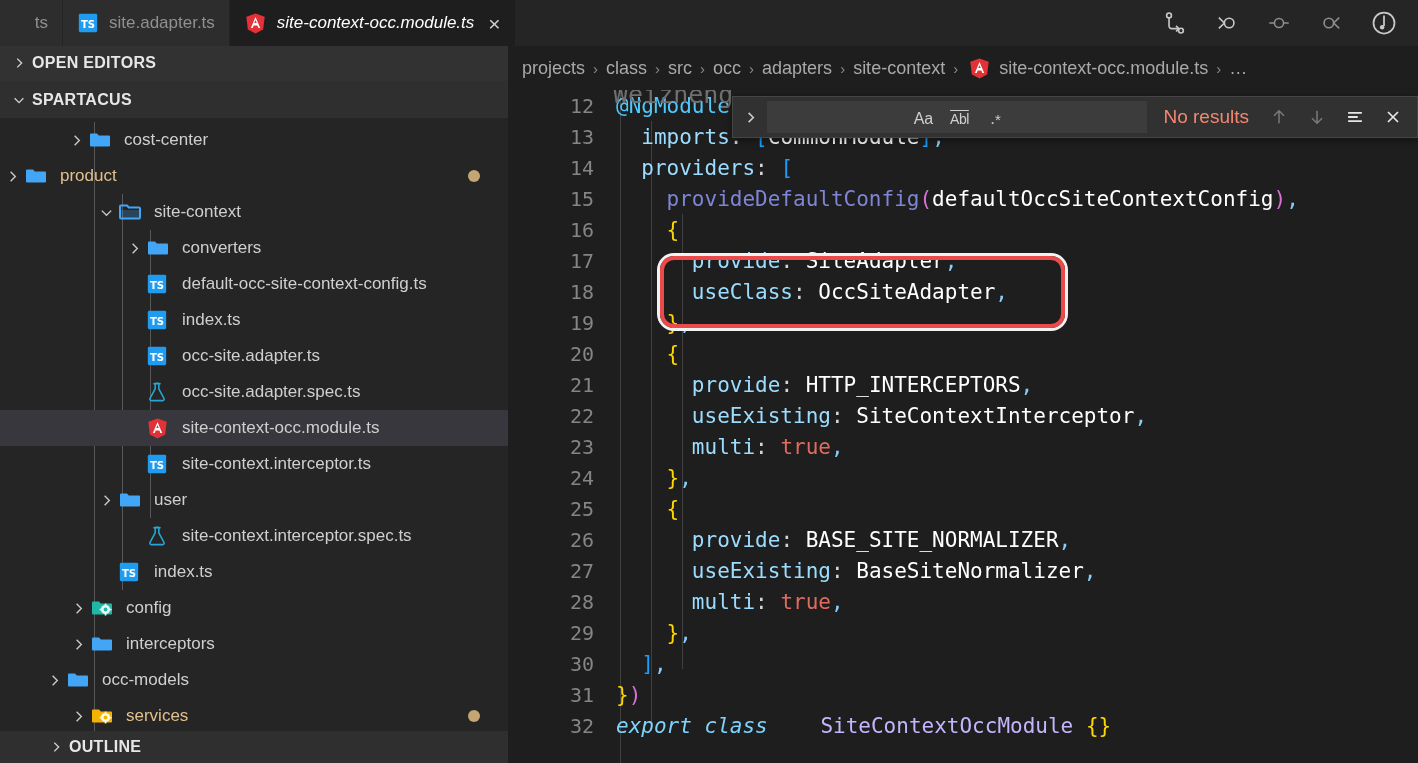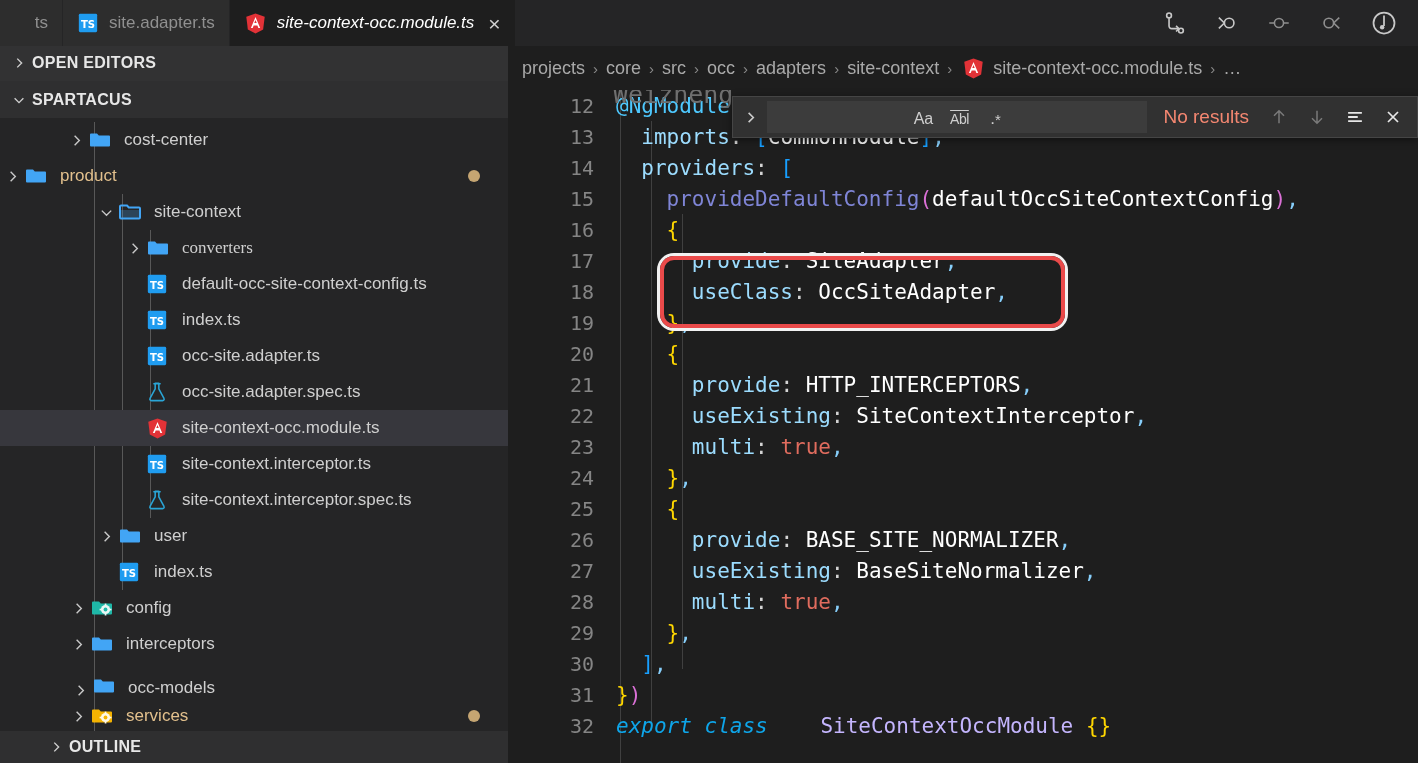--- a/index.html
+++ b/index.html
@@ -249,21 +249,21 @@
     position: absolute;
     width: 1px;
     background: #404040;
     top: 0;
   }
 
   
   .t-dec   { color: #4ec9ff; }
   .t-prop  { color: #9cdcfe; }
   .t-fn    { color: #7f85d6; }
-  .t-kw    { color: #0ea5e9; font-style: italic; }
+  .t-kw    { color: #7dd3fc; font-style: italic; }
   .t-type  { color: #c4b5fd; margin-left: 40px; }
   .t-const { color: #ffffff; }
   .t-bool  { color: #e06c5e; }
   .t-br1   { color: #ffd700; }
   .t-br2   { color: #da70d6; }
   .t-br3   { color: #179fff; }
   .t-punc  { color: #87cefa; }
   .t-plain { color: #d4d4d4; }
 
   
@@ -424,21 +424,21 @@
           <span class="icon">
             <span style="display: inline-flex; align-items: center;">
               <svg width="24" height="24" viewBox="0 0 24 24">
                 <path d="M2 6.5 a1 1 0 0 1 1-1 h6 l1.8 2 h10.2 a1 1 0 0 1 1 1 v9 a1 1 0 0 1 -1 1 h-18 a1 1 0 0 1 -1 -1 z" fill="none" stroke="#42a5f5" stroke-width="2"></path>
                 <path d="M3 10 h18 v7 a1 1 0 0 1 -1 1 h-16 a1 1 0 0 1 -1 -1 z" fill="#42a5f5" opacity="0.25"></path>
               </svg>
             </span>
           </span>
           <span class="label">site-context</span>
         </div>
-        <div class="row" style="padding-left: 122px; font-family: Liberation Serif, serif;">
+        <div class="row" style="padding-left: 122px;">
           <span class="twisty">
             <svg width="15" height="15" viewBox="0 0 16 16">
               <path d="M6 3 L11 8 L6 13" fill="none" stroke="#c9c9c9" stroke-width="1.5"></path>
             </svg>
           </span>
           <span class="icon">
             <span style="display: inline-flex; align-items: center;">
               <svg width="24" height="24" viewBox="0 0 24 24">
                 <path d="M2 6.5 a1 1 0 0 1 1-1 h6 l1.8 2 h10.2 a1 1 0 0 1 1 1 v9 a1 1 0 0 1 -1 1 h-18 a1 1 0 0 1 -1 -1 z" fill="#42a5f5"></path>
               </svg>
@@ -510,47 +510,47 @@
           <span class="twisty empty"></span>
           <span class="icon">
             <span style="display: inline-flex; align-items: center;">
               <svg width="22" height="22" viewBox="0 0 24 24">
                 <rect x="2" y="2" width="20" height="20" rx="1.5" fill="#1f9cf0"></rect>
                 <text x="12" y="17" font-family="DejaVu Sans, sans-serif" font-size="11" font-weight="bold" fill="#ffffff" text-anchor="middle">TS</text>
               </svg>
             </span>
           </span>
           <span class="label">site-context.interceptor.ts</span>
-        </div>
-        <div class="row" style="padding-left: 122px;">
-          <span class="twisty empty"></span>
-          <span class="icon">
-            <span style="display: inline-flex; align-items: center;">
-              <svg width="22" height="22" viewBox="0 0 24 24">
-                <path d="M10 2.5 v6.2 L4.4 19 a1.6 1.6 0 0 0 1.4 2.4 h12.4 a1.6 1.6 0 0 0 1.4 -2.4 L14 8.7 V2.5 z" fill="none" stroke="#2aa5d6" stroke-width="1.7" stroke-linejoin="round"></path>
-                <path d="M8.6 3 h6.8" stroke="#2aa5d6" stroke-width="1.7" stroke-linecap="round"></path>
-              </svg>
-            </span>
-          </span>
-          <span class="label">site-context.interceptor.spec.ts</span>
         </div>
         <div class="row" style="padding-left: 94px;">
           <span class="twisty">
             <svg width="15" height="15" viewBox="0 0 16 16">
               <path d="M6 3 L11 8 L6 13" fill="none" stroke="#c9c9c9" stroke-width="1.5"></path>
             </svg>
           </span>
           <span class="icon">
             <span style="display: inline-flex; align-items: center;">
               <svg width="24" height="24" viewBox="0 0 24 24">
                 <path d="M2 6.5 a1 1 0 0 1 1-1 h6 l1.8 2 h10.2 a1 1 0 0 1 1 1 v9 a1 1 0 0 1 -1 1 h-18 a1 1 0 0 1 -1 -1 z" fill="#42a5f5"></path>
               </svg>
             </span>
           </span>
           <span class="label">user</span>
+        </div>
+        <div class="row" style="padding-left: 122px;">
+          <span class="twisty empty"></span>
+          <span class="icon">
+            <span style="display: inline-flex; align-items: center;">
+              <svg width="22" height="22" viewBox="0 0 24 24">
+                <path d="M10 2.5 v6.2 L4.4 19 a1.6 1.6 0 0 0 1.4 2.4 h12.4 a1.6 1.6 0 0 0 1.4 -2.4 L14 8.7 V2.5 z" fill="none" stroke="#2aa5d6" stroke-width="1.7" stroke-linejoin="round"></path>
+                <path d="M8.6 3 h6.8" stroke="#2aa5d6" stroke-width="1.7" stroke-linecap="round"></path>
+              </svg>
+            </span>
+          </span>
+          <span class="label">site-context.interceptor.spec.ts</span>
         </div>
         <div class="row" style="padding-left: 94px;">
           <span class="twisty empty"></span>
           <span class="icon">
             <span style="display: inline-flex; align-items: center;">
               <svg width="22" height="22" viewBox="0 0 24 24">
                 <rect x="2" y="2" width="20" height="20" rx="1.5" fill="#1f9cf0"></rect>
                 <text x="12" y="17" font-family="DejaVu Sans, sans-serif" font-size="11" font-weight="bold" fill="#ffffff" text-anchor="middle">TS</text>
               </svg>
             </span>
@@ -588,21 +588,21 @@
           </span>
           <span class="icon">
             <span style="display: inline-flex; align-items: center;">
               <svg width="24" height="24" viewBox="0 0 24 24">
                 <path d="M2 6.5 a1 1 0 0 1 1-1 h6 l1.8 2 h10.2 a1 1 0 0 1 1 1 v9 a1 1 0 0 1 -1 1 h-18 a1 1 0 0 1 -1 -1 z" fill="#42a5f5"></path>
               </svg>
             </span>
           </span>
           <span class="label">interceptors</span>
         </div>
-        <div class="row" style="padding-left: 68px; align-items: flex-end;">
+        <div class="row" style="padding-left: 42px;">
           <span class="twisty">
             <svg width="15" height="15" viewBox="0 0 16 16">
               <path d="M6 3 L11 8 L6 13" fill="none" stroke="#c9c9c9" stroke-width="1.5"></path>
             </svg>
           </span>
           <span class="icon">
             <span style="display: inline-flex; align-items: center;">
               <svg width="24" height="24" viewBox="0 0 24 24">
                 <path d="M2 6.5 a1 1 0 0 1 1-1 h6 l1.8 2 h10.2 a1 1 0 0 1 1 1 v9 a1 1 0 0 1 -1 1 h-18 a1 1 0 0 1 -1 -1 z" fill="#42a5f5"></path>
               </svg>
@@ -708,21 +708,21 @@
               <path d="M12 5.5 v9"></path>
               <circle cx="10.4" cy="15.6" r="1.9" fill="#c8c8c8" stroke="none"></circle>
             </svg>
           </span>
         </div>
       </div>
 
     <div id="breadcrumbs">
         <span class="crumb">projects</span>
         <span class="sep">›</span>
-        <span class="crumb">core</span>
+        <span class="crumb">class</span>
         <span class="sep">›</span>
         <span class="crumb">src</span>
         <span class="sep">›</span>
         <span class="crumb">occ</span>
         <span class="sep">›</span>
         <span class="crumb">adapters</span>
         <span class="sep">›</span>
         <span class="crumb">site-context</span>
         <span class="sep">›</span>
         <span class="ng">

